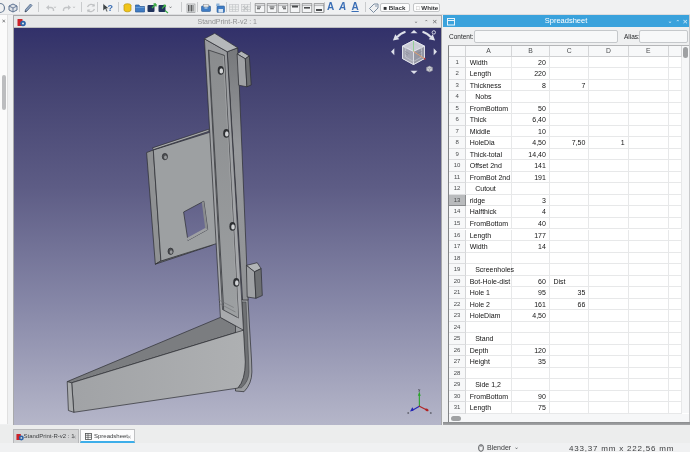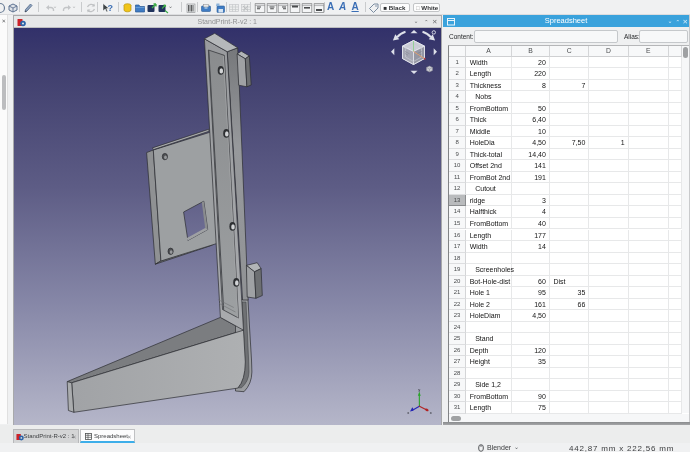--- a/index.html
+++ b/index.html
@@ -535,14 +535,14 @@
     <span class="abs" style="right:2.5px;top:1px;color:#8f9193;font-size:5.5px">✕</span>
   </div>
 </div>
 <div id="status">
   <svg class="abs" style="left:478px;top:1px" width="6" height="8" viewBox="0 0 6 8">
       <rect x="0.75" y="0.75" width="4.5" height="6.5" rx="2.2" fill="none" stroke="#55575a"></rect>
       <line x1="3" y1="1" x2="3" y2="3" stroke="#55575a" stroke-width="0.8"></line>
     </svg>
   <span class="abs" style="left:487px;top:1px">Blender</span>
   <span class="abs" style="left:514px;top:0px;color:#55575a;font-size:6px">⌄</span>
-  <span class="abs" style="left:569px;top:0.5px;font-size:8px;letter-spacing:0.8px">442,87 mm x 222,56 mm</span>
+  <span class="abs" style="left:569px;top:0.5px;font-size:8px;letter-spacing:0.8px">433,37 mm x 222,56 mm</span>
 </div>
 
 </body></html>

